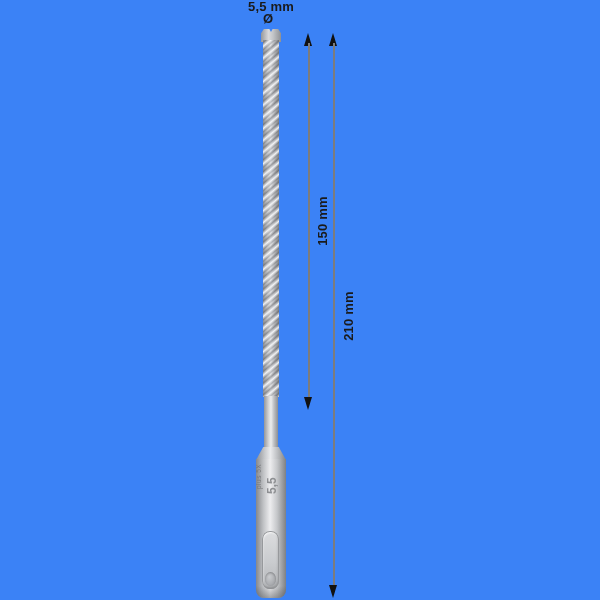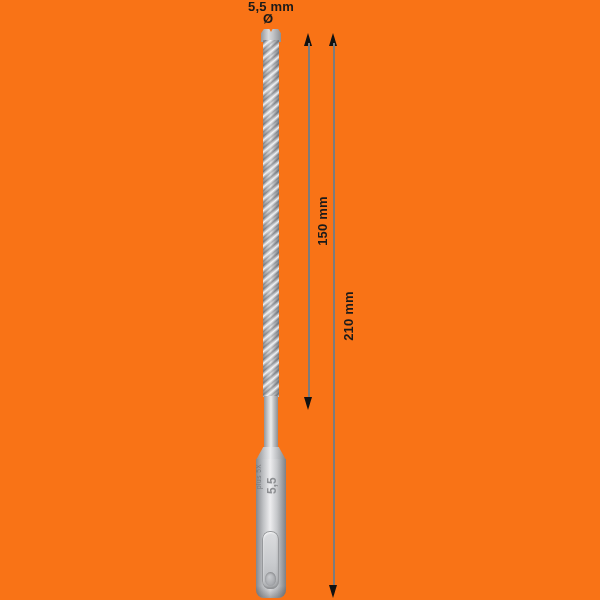--- a/index.html
+++ b/index.html
@@ -1,17 +1,17 @@
 <!DOCTYPE html>
 <html><head>
 <meta charset="utf-8">
 <style>
   html,body{margin:0;padding:0;background:#ffffff;}
   .stage{
-    position:relative;width:600px;height:600px;background:#f97316;overflow:hidden;
+    position:relative;width:600px;height:600px;background:#3b82f6;overflow:hidden;
     font-family:"Liberation Sans", sans-serif;color:#1a1a1a;
   }
   
   .dia-label{
     position:absolute;left:211px;top:0px;width:120px;text-align:center;
     font-size:13px;font-weight:700;letter-spacing:.2px;line-height:13px;
   }
   .dia-symbol{
     position:absolute;left:208px;top:12px;width:120px;text-align:center;
     font-size:13px;font-weight:700;line-height:14px;

